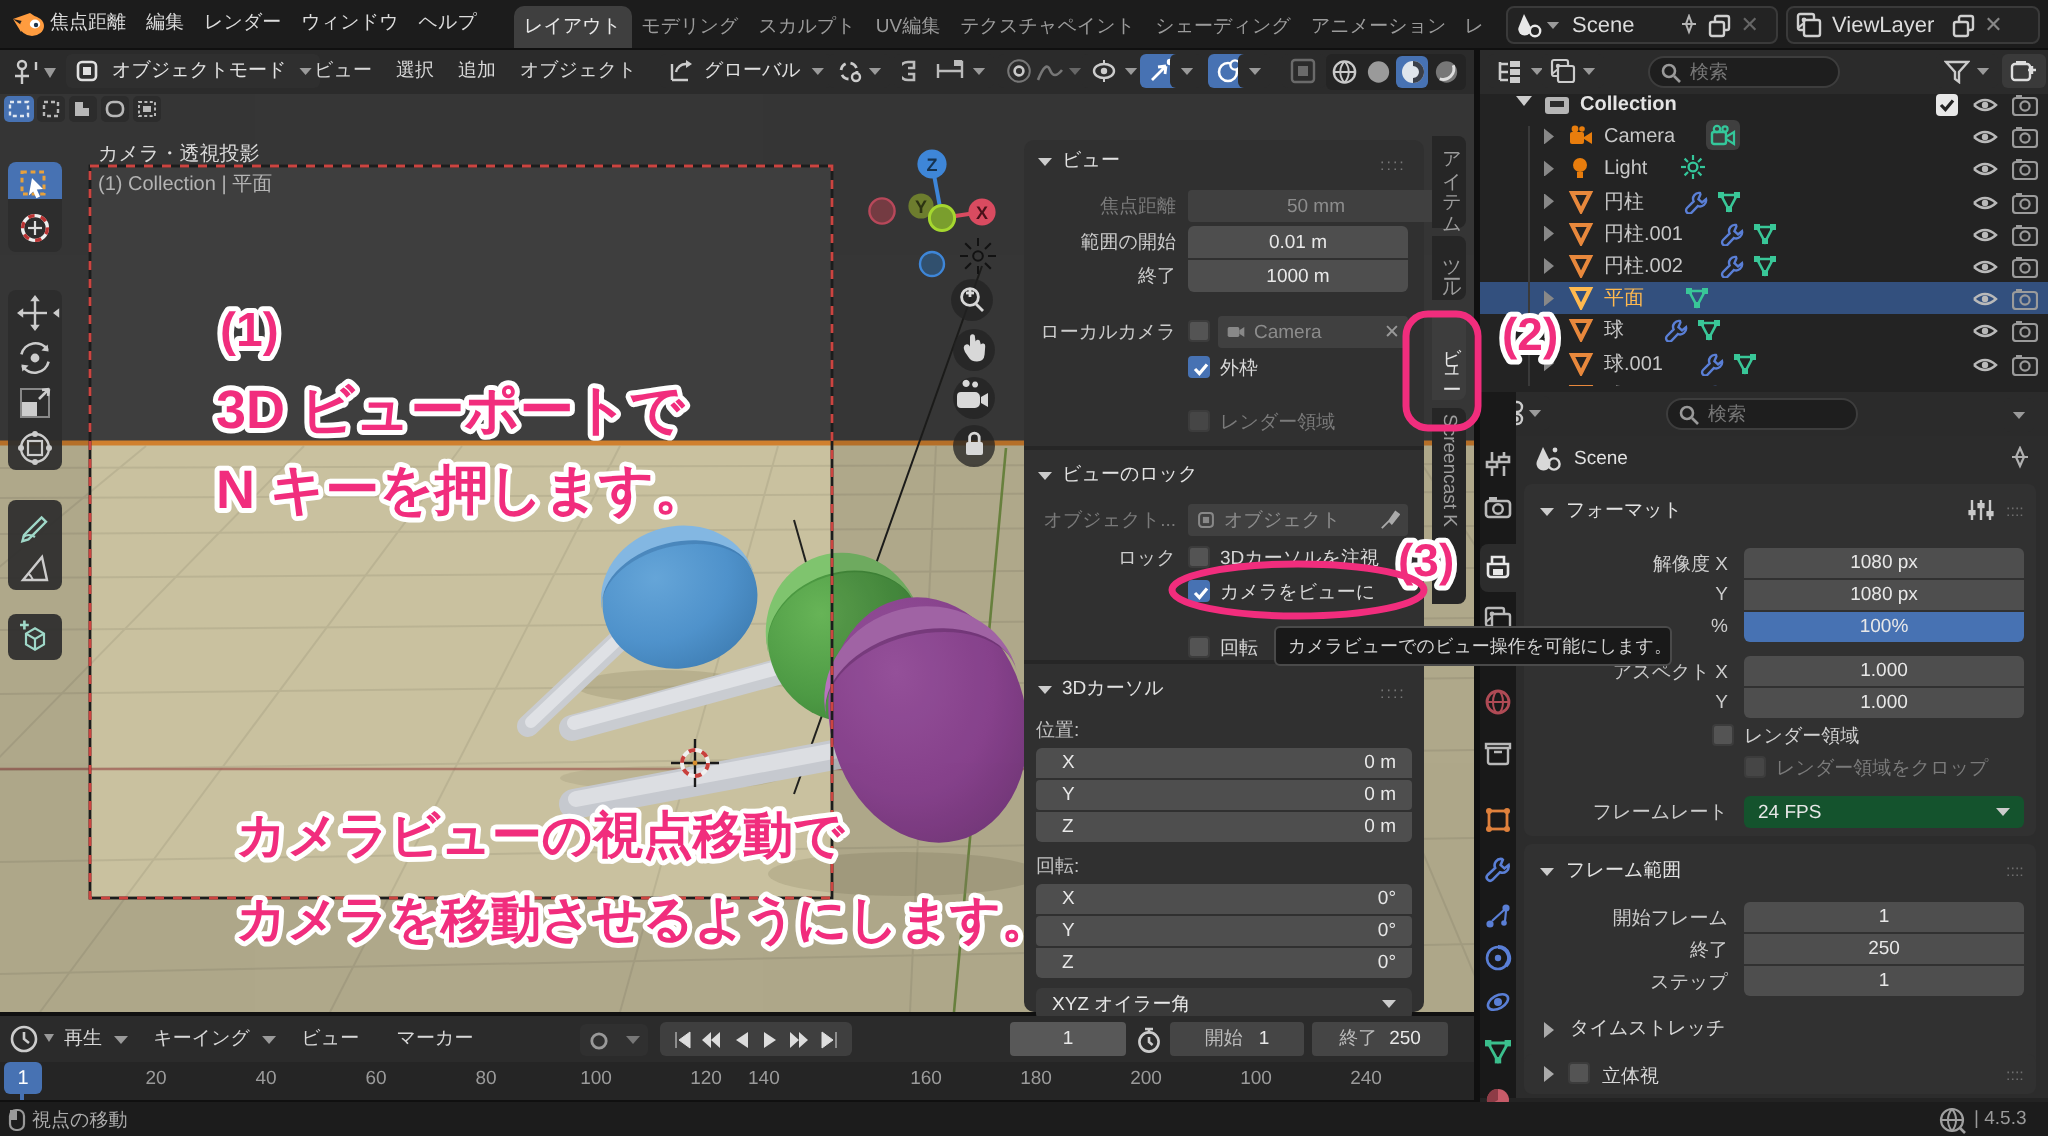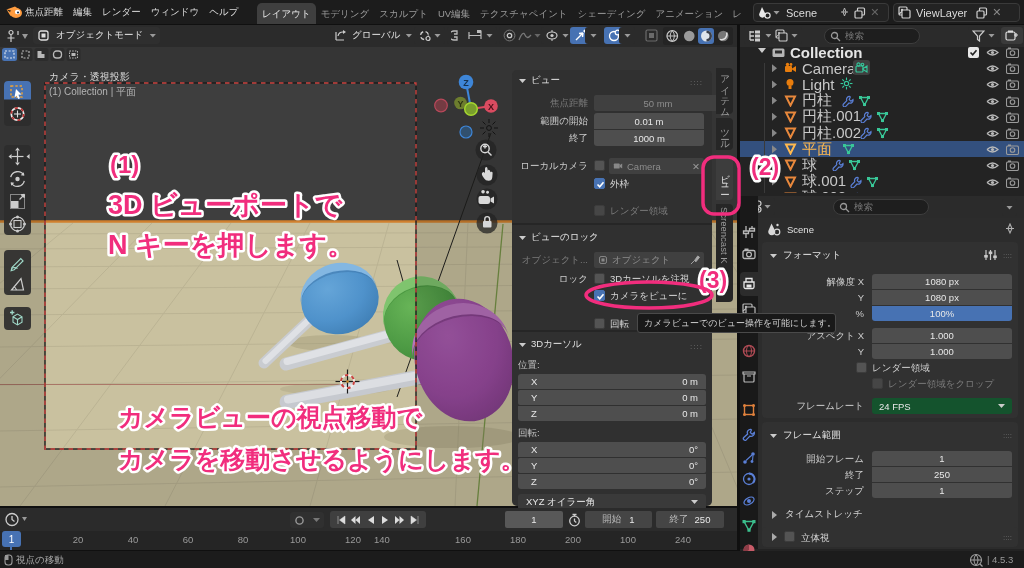--- a/index.html
+++ b/index.html
@@ -19,21 +19,21 @@
 
 #rcol{left:740px;top:25px;width:284px;height:526px;background:#232323}
 #ohead{left:740px;top:25px;width:284px;height:22px;background:#2b2b2b}
 #props{left:740px;top:196px;width:284px;height:353px;background:#2c2c2c}
 #ptabs{left:740px;top:196px;width:18px;height:353px;background:#191919}
 
 #tl{left:0;top:508px;width:737px;height:23px;background:#2b2b2b}
 #ruler{left:0;top:531px;width:737px;height:19px;background:#252525}
 #status{left:0;top:551px;width:1024px;height:17px;background:#1c1c1c}
 
-.orow{position:relative;height:16.2px;display:flex;align-items:center;font-size:15px;color:#c8c8c8}
+.orow{position:relative;height:16.2px;display:flex;align-items:center;font-size:10px;color:#c8c8c8}
 
 .fld{position:absolute;background:#4e4e4e;border-radius:2px;color:#e8e8e8;font-size:9.5px;display:flex;align-items:center;justify-content:center}
 .fld.dis{background:#404040;color:#8c8c8c}
 .lbl{position:absolute;font-size:9.5px;color:#cccccc;text-align:right;white-space:nowrap}
 .lbl.dis{color:#7a7a7a}
 .chk{position:absolute;width:11px;height:11px;border-radius:2px;background:#545454;border:1px solid #3c3c3c}
 .chk.on{background:#4772b3;border-color:#4772b3}
 .chk.dis{background:#464646}
 svg{display:block}
 </style></head>
@@ -90,20 +90,23 @@
     <path d="M5 5.5 V13 M1.5 9 H8.5 M12 2 L12 6" stroke="#ccc" stroke-width="1.2" fill="none"></path>
     <path d="M16 5 l6 0 l-3 5 z" fill="#999"></path>
   </svg>
   <div class="hbtn" style="position:absolute;left:33px;top:0;background:#2f2f2f">
     <svg width="13" height="13" viewBox="0 0 13 13">
         <rect x="2" y="2" width="9" height="9" rx="2" fill="none" stroke="#e0e0e0" stroke-width="1.3"></rect>
         <rect x="4.5" y="4.5" width="4" height="4" fill="#e0e0e0"></rect>
       </svg>
     <span style="margin:0 6px;color:#e4e4e4">オブジェクトモード</span>
       <span class="car"></span>
+  </div>
+  <div style="position:absolute;left:151px;top:0;white-space:nowrap">
+    <span class="m">ビュー</span><span class="m">選択</span><span class="m">追加</span><span class="m">オブジェクト</span>
   </div>
   <div class="hbtn" style="position:absolute;left:330px;top:0">
     <svg width="13" height="13" viewBox="0 0 13 13">
         <path d="M2 11 L2 3 M2 11 L10 11 M4 7 a5 5 0 0 1 5 -4" stroke="#ccc" fill="none" stroke-width="1.2"></path>
         <path d="M9 1 l3 2 l-3 2z" fill="#ccc"></path>
       </svg>
     <span style="margin:0 5px;color:#e0e0e0">グローバル</span>
       <span class="car"></span>
   </div>
   <div class="hbtn" style="position:absolute;left:414px;top:0">
@@ -948,20 +951,24 @@
       <path d="M7 1.5 A5.5 5.5 0 0 0 2.2 9.8 L7 7 Z" fill="#8d3c46"></path>
     </svg>
   </div>
 
 <div class="abs" id="tl">
   <svg class="abs" style="left:5px;top:4px" width="24" height="15" viewBox="0 0 24 15">
     <circle cx="7" cy="7.5" r="6" fill="none" stroke="#ccc" stroke-width="1.3"></circle>
     <path d="M7 4 v3.5 l2.5 2" stroke="#ccc" fill="none" stroke-width="1.3"></path>
     <path d="M17 5 l5 0 l-2.5 4 z" fill="#999"></path>
   </svg>
+  <div style="position:absolute;left:26px;top:0;font-size:9.5px"><span class="m" style="color:#d8d8d8;padding:0 6px;line-height:23px;display:inline-block">再生</span><span class="car"></span>
+  <span class="m" style="color:#d8d8d8;padding:0 6px 0 10px;line-height:23px;display:inline-block">キーイング</span><span class="car"></span>
+  <span class="m" style="color:#d8d8d8;padding:0 10px;line-height:23px;display:inline-block">ビュー</span>
+  <span class="m" style="color:#d8d8d8;padding:0 6px;line-height:23px;display:inline-block">マーカー</span></div>
   <div style="position:absolute;left:290px;top:4px;width:34px;height:16px;background:#303030;border-radius:3px;display:flex;align-items:center;justify-content:space-around">
     <svg width="11" height="11" viewBox="0 0 11 11">
         <circle cx="5.5" cy="5.5" r="3.6" fill="none" stroke="#999" stroke-width="1.4"></circle>
       </svg>
     <span class="car" style="background:#777"></span>
   </div>
   <div style="position:absolute;left:330px;top:3px;width:96px;height:17px;background:#3f3f3f;border-radius:3px;display:flex;align-items:center;justify-content:space-around;padding:0 4px">
     <svg width="10" height="10" viewBox="0 0 10 10">
         <path d="M2 1 v8 M9 1 L3.5 5 L9 9 z" fill="#ddd" stroke="#ddd" stroke-width="0.5"></path>
       </svg>

